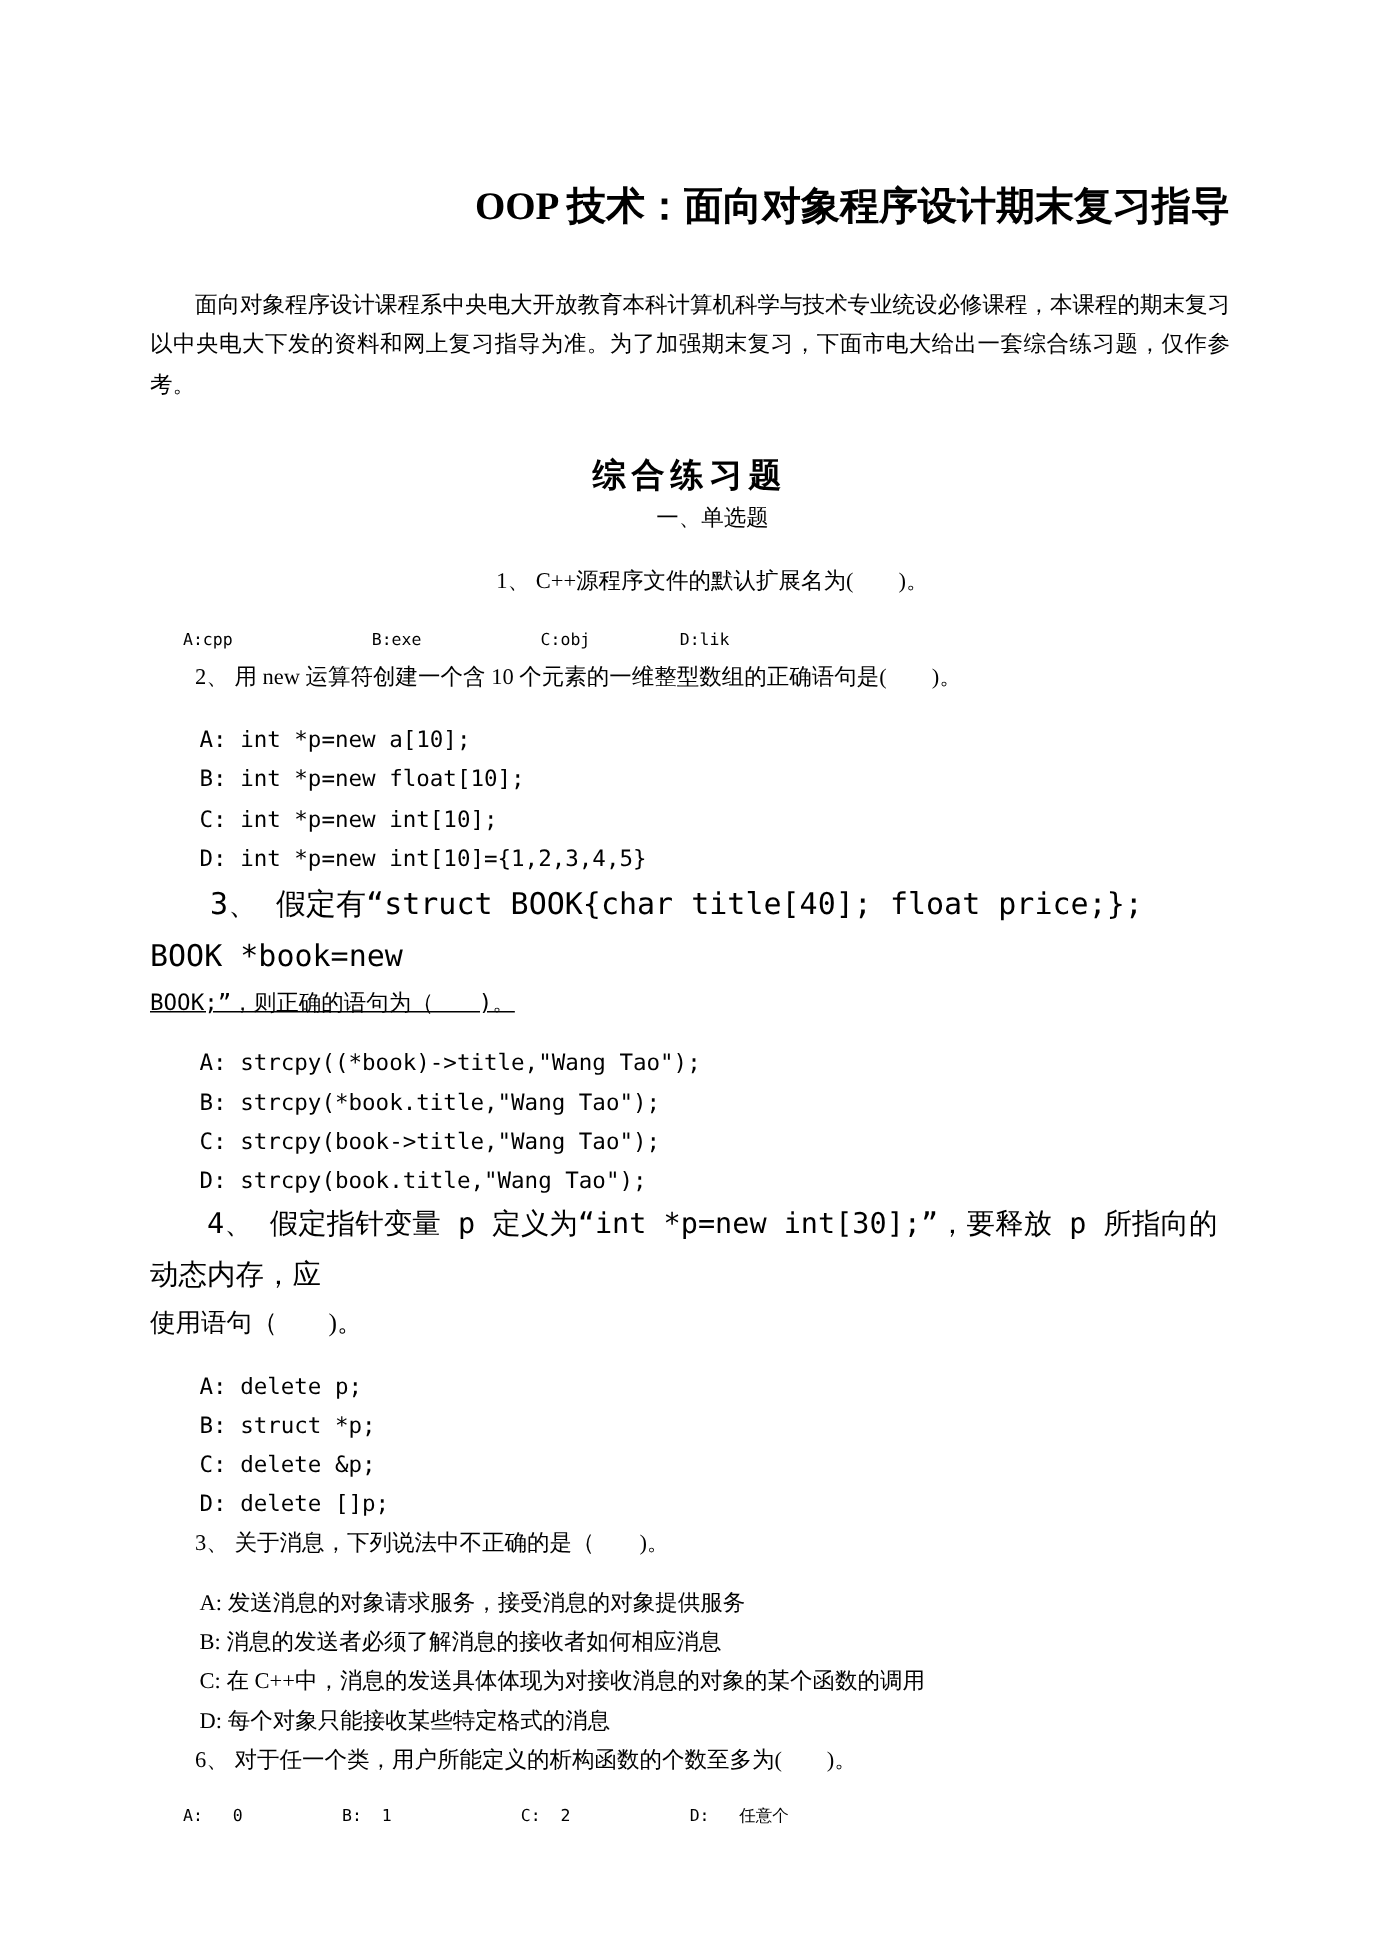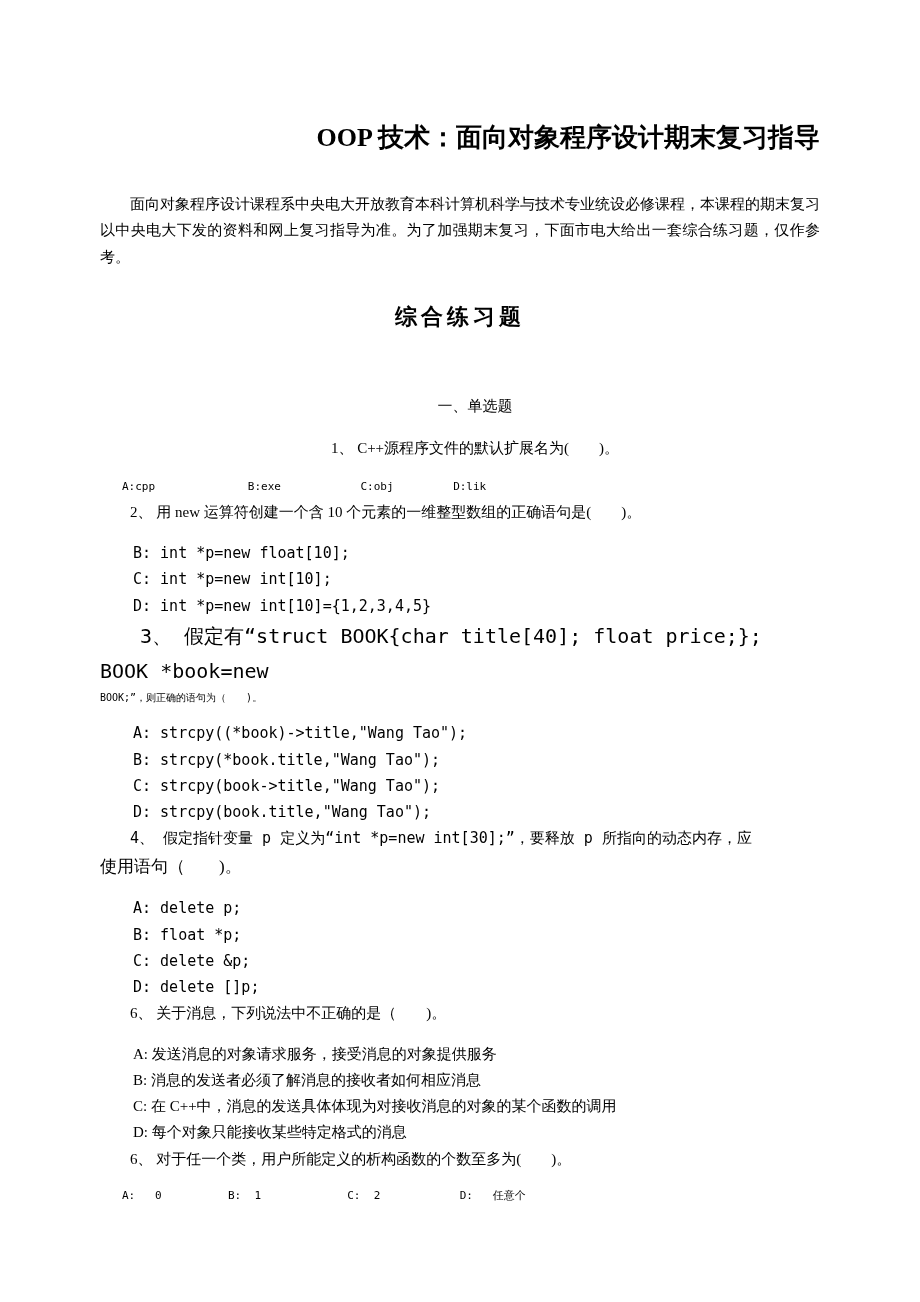--- a/index.html
+++ b/index.html
@@ -28,21 +28,20 @@
     line-height: 1.75;
     text-align: justify;
     text-indent: 2em;
     margin-bottom: 32px;
   }
   .subtitle {
     text-align: center;
     font-size: 22px;
     font-weight: bold;
     letter-spacing: 4px;
-    margin-bottom: 60px;
   }
   .section-head {
     font-size: 15px;
     line-height: 1.9;
     text-indent: 2em;
     margin-bottom: 14px;
     text-align: center;
   }
   .q {
     font-size: 15px;
@@ -87,45 +86,46 @@
   <div class="section-head">一、单选题</div>
 
   <div class="q q-line">1、 C++源程序文件的默认扩展名为(　　)。</div>
   <div class="blk">
     <div class="opt-row mono">A:cpp              B:exe            C:obj         D:lik</div>
 
     <div class="q-line" style="font-size:15px;line-height:1.9;">2、 用 new 运算符创建一个含 10 个元素的一维整型数组的正确语句是(　　)。</div>
   </div>
 
   <div class="blk">
+    <div class="opt-line mono"> A: int *p=new a[10];</div>
     <div class="opt-line mono"> B: int *p=new float[10];</div>
     <div class="opt-line mono"> C: int *p=new int[10];</div>
     <div class="opt-line mono"> D: int *p=new int[10]={1,2,3,4,5}</div>
 
     <div class="q-line mono" style="font-size:20px;line-height:1.75;">3、 假定有“struct BOOK{char title[40]; float price;}; BOOK *book=new</div>
-    <div class="q-noindent mono" style="font-size:10px;line-height:1.75;">BOOK;”，则正确的语句为（　　)。</div>
+    <div class="q-noindent mono" style="font-size:15px;line-height:1.75;text-decoration:underline;">BOOK;”，则正确的语句为（　　)。</div>
   </div>
 
   <div class="blk">
     <div class="opt-line mono">A:    strcpy((*book)-&gt;title,"Wang Tao");</div>
     <div class="opt-line mono">B:    strcpy(*book.title,"Wang Tao");</div>
     <div class="opt-line mono">C:    strcpy(book-&gt;title,"Wang Tao");</div>
     <div class="opt-line mono">D:    strcpy(book.title,"Wang Tao");</div>
 
-    <div class="q-line mono" style="font-size:15px;line-height:1.75;">4、 假定指针变量 p 定义为“int *p=new int[30];”，要释放 p 所指向的动态内存，应</div>
+    <div class="q-line mono" style="font-size:19px;line-height:1.75;">4、 假定指针变量 p 定义为“int *p=new int[30];”，要释放 p 所指向的动态内存，应</div>
     <div class="q-noindent" style="font-size:17px;line-height:1.75;">使用语句（　　)。</div>
   </div>
 
   <div class="blk">
     <div class="opt-line mono">A:    delete p;</div>
-    <div class="opt-line mono">B:    float *p;</div>
+    <div class="opt-line mono">B:    struct *p;</div>
     <div class="opt-line mono">C:    delete &amp;p;</div>
     <div class="opt-line mono">D:    delete []p;</div>
 
-    <div class="q-line" style="font-size:15px;line-height:1.75;">6、 关于消息，下列说法中不正确的是（　　)。</div>
+    <div class="q-line" style="font-size:15px;line-height:1.75;">3、 关于消息，下列说法中不正确的是（　　)。</div>
   </div>
 
   <div class="blk">
     <div class="opt-line">A:    发送消息的对象请求服务，接受消息的对象提供服务</div>
     <div class="opt-line">B:    消息的发送者必须了解消息的接收者如何相应消息</div>
     <div class="opt-line">C:    在 C++中，消息的发送具体体现为对接收消息的对象的某个函数的调用</div>
     <div class="opt-line">D:    每个对象只能接收某些特定格式的消息</div>
 
     <div class="q-line" style="font-size:15px;line-height:1.75;">6、 对于任一个类，用户所能定义的析构函数的个数至多为(　　)。</div>
   </div>

